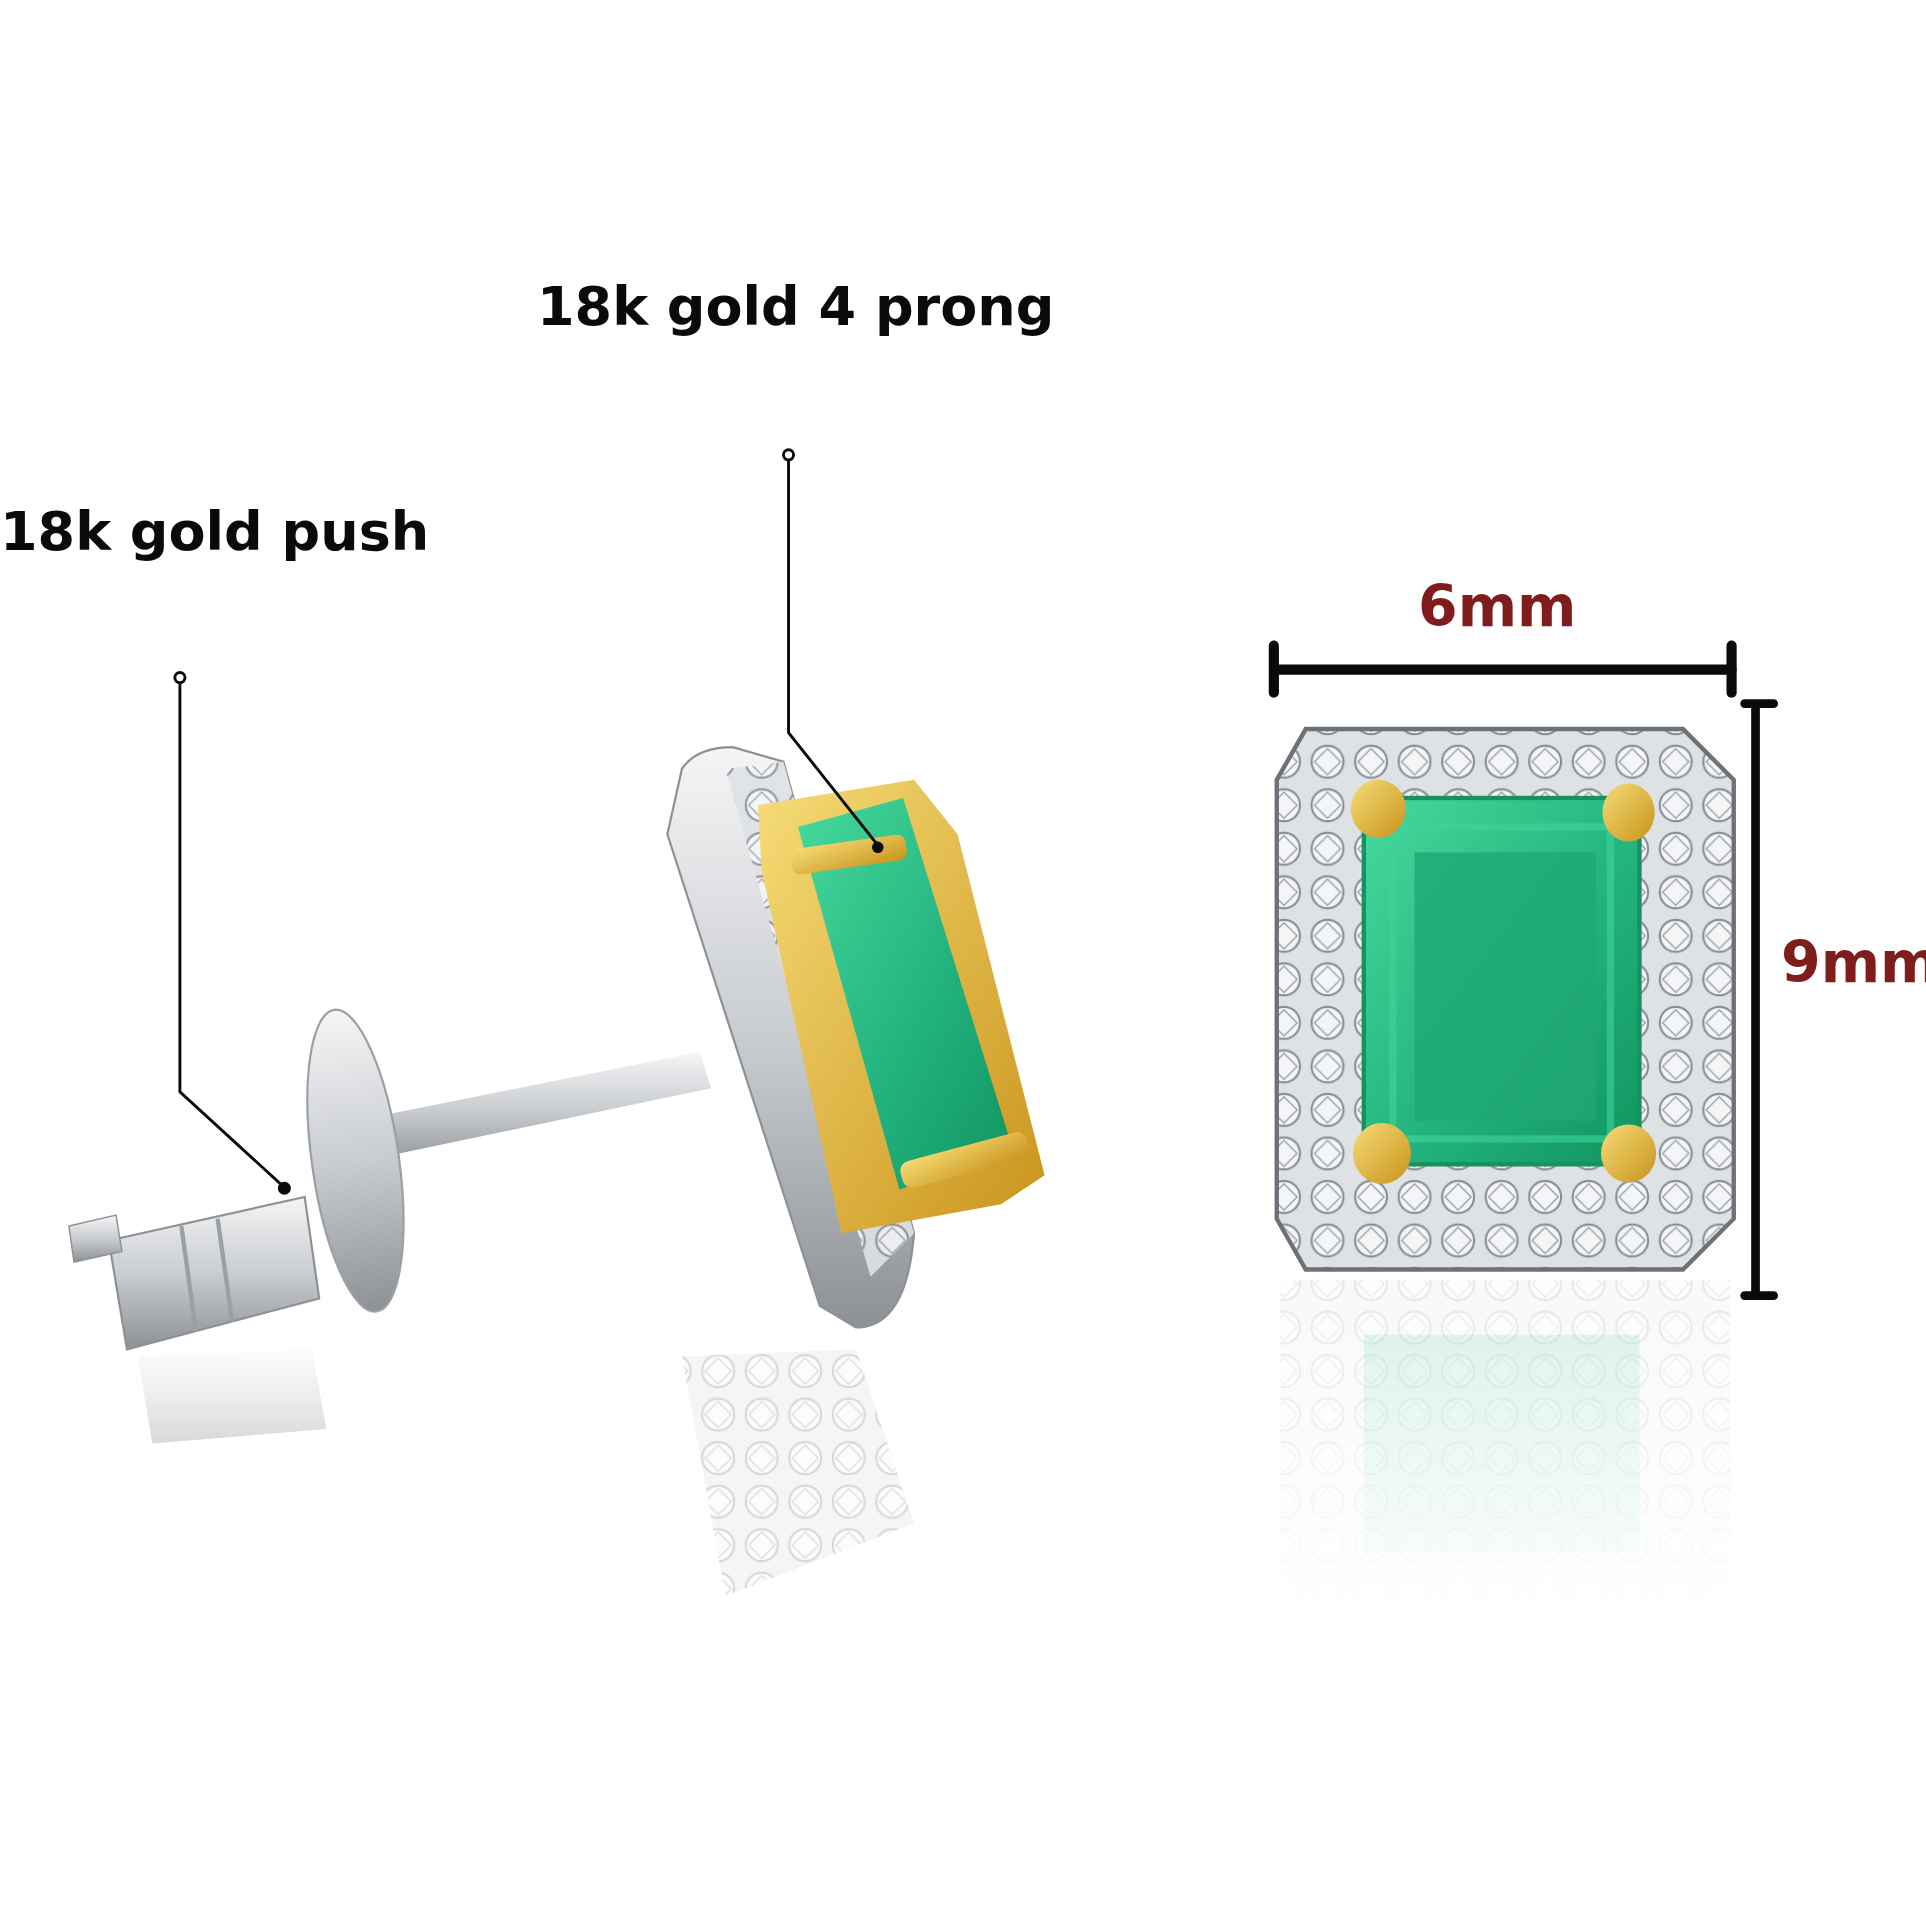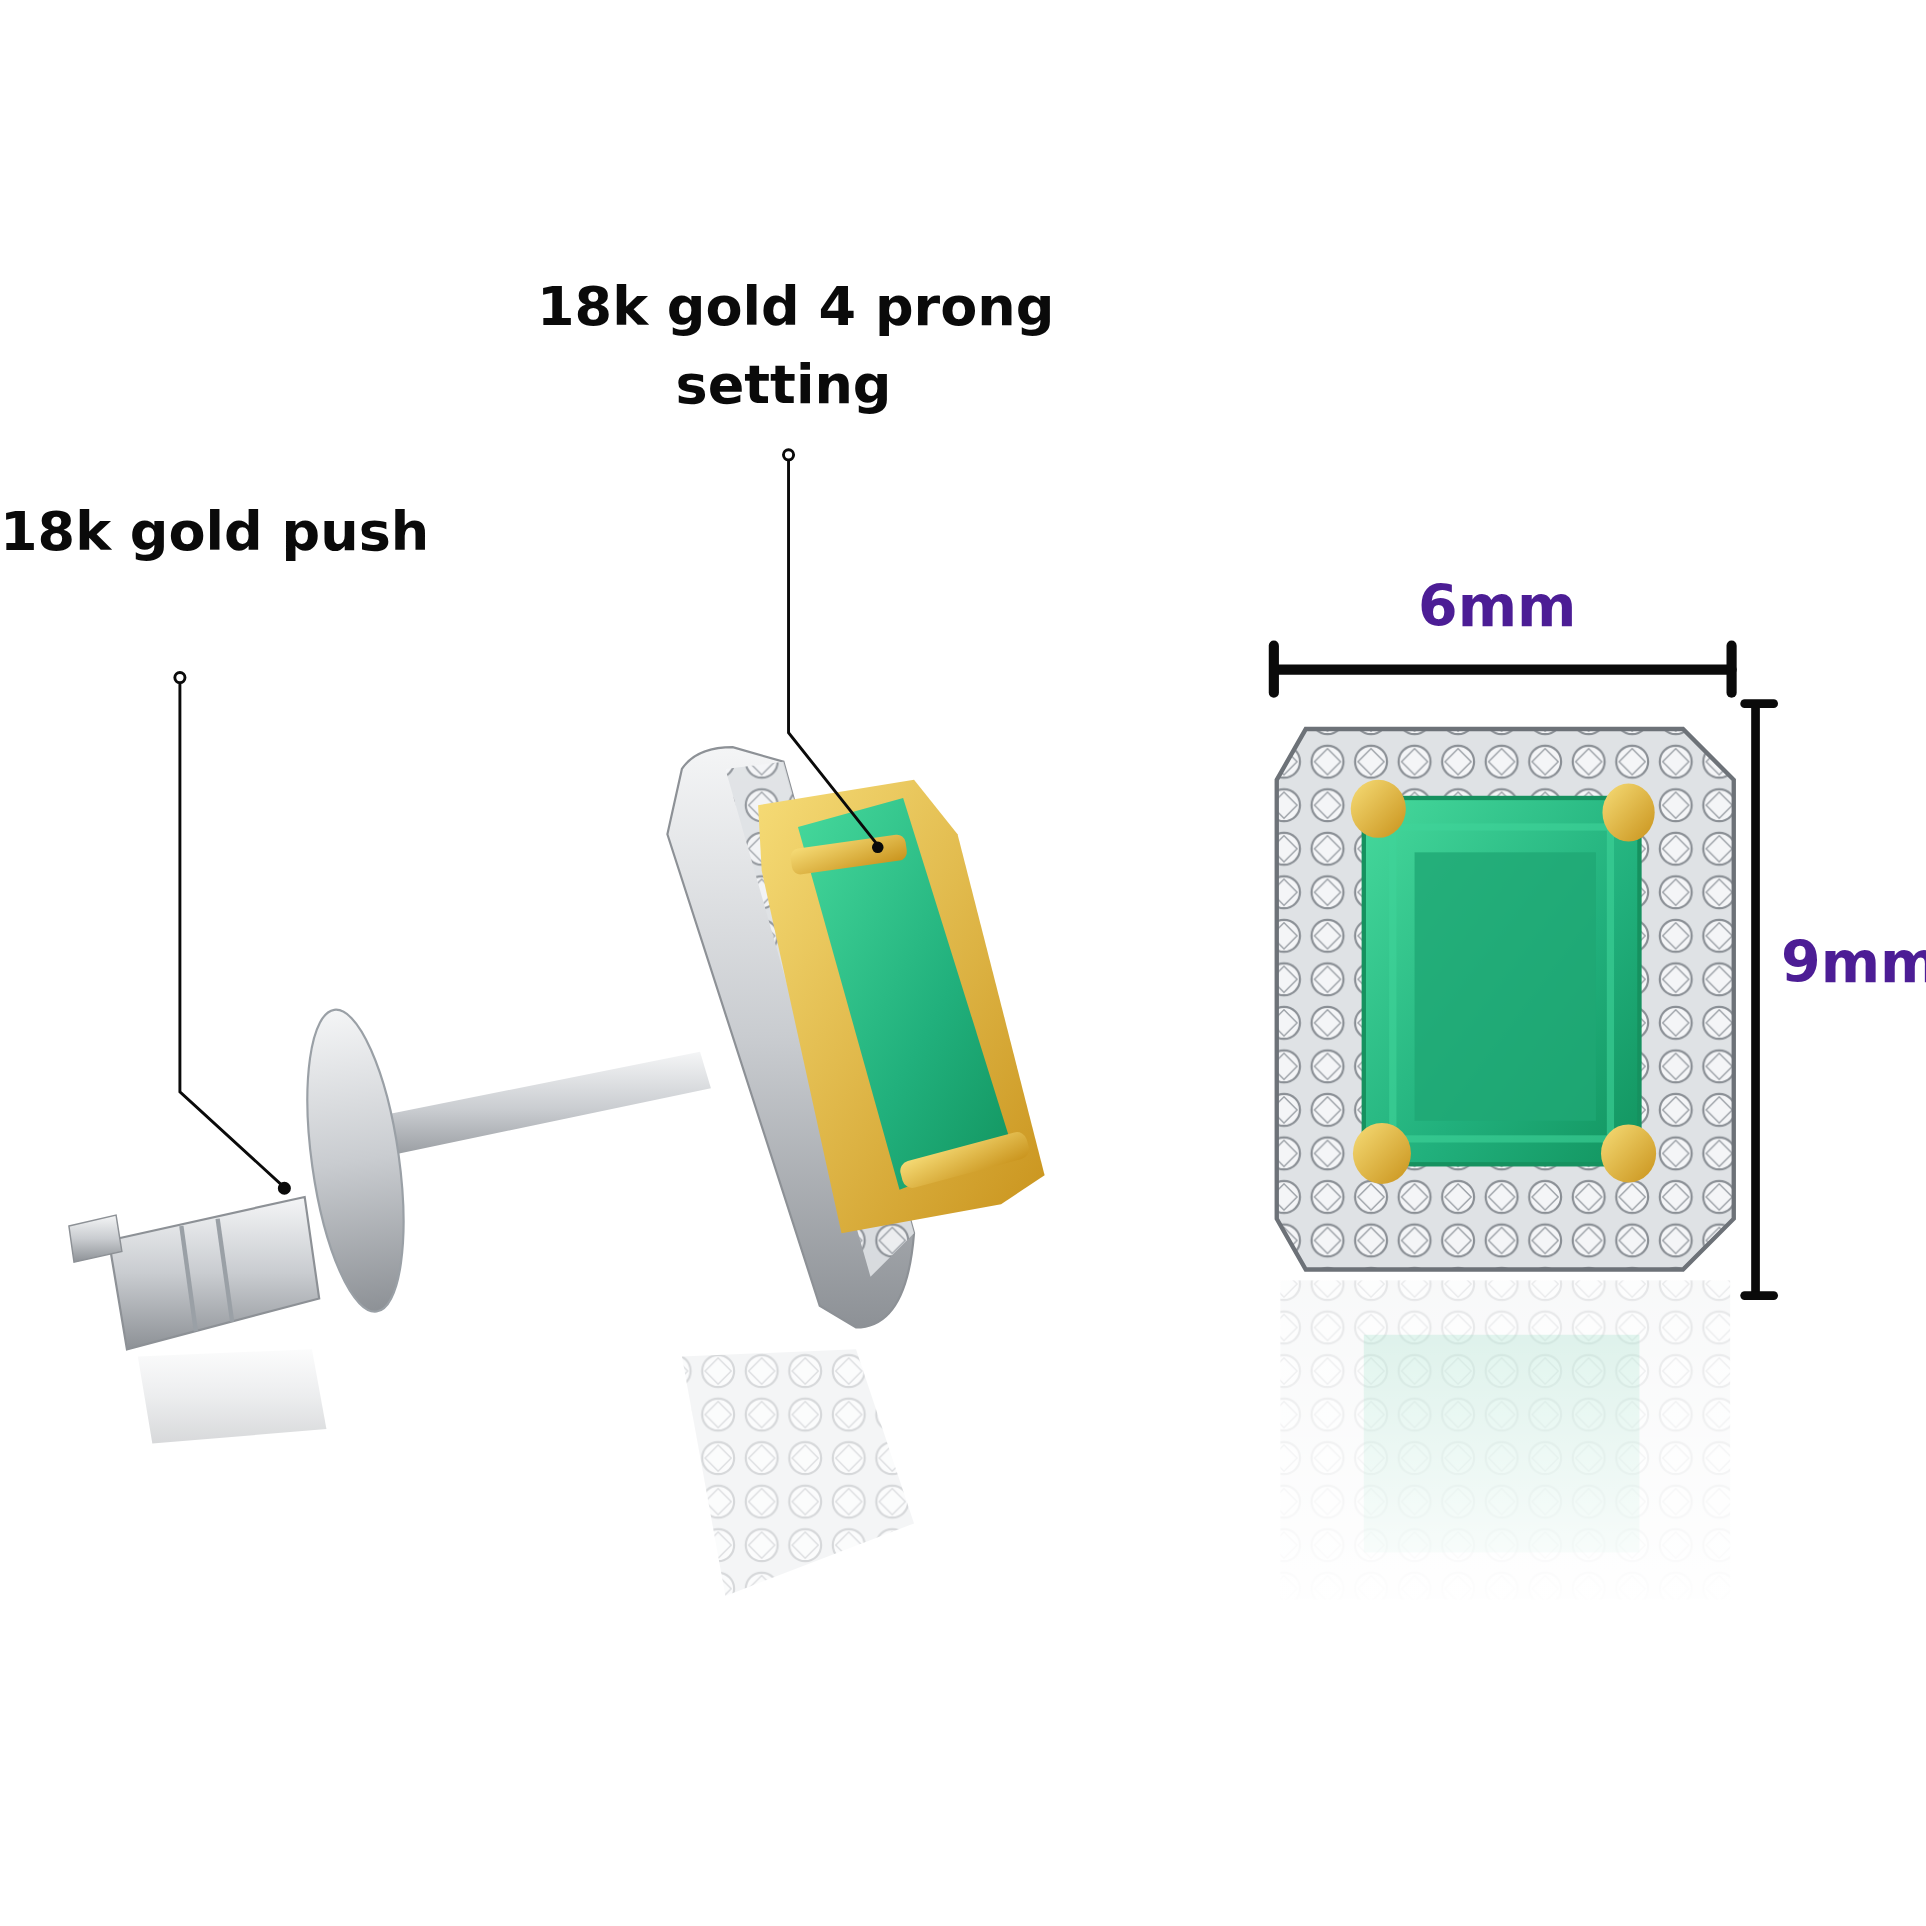--- a/index.html
+++ b/index.html
@@ -1,28 +1,27 @@
 <!DOCTYPE html>
 <html style="font-size:11.6px"><head>
 <meta charset="utf-8">
 <style>
   html, body { margin:0; padding:0; background:#ffffff; }
   body { width:1926px; height:1926px; position:relative; overflow:hidden;
          font-family:"DejaVu Sans", "Liberation Sans", sans-serif; }
   .label { position:absolute; color:#0a0a0a; font-weight:bold; font-size:54px;
            line-height:78px; text-align:center; white-space:nowrap; }
-  .dim-label { position:absolute; color:#4c1d95; font-weight:bold; font-size:57px; }
+  .dim-label { position:absolute; color:#7f1d1d; font-weight:bold; font-size:57px; }
   svg { position:absolute; left:0; top:0; }
 </style>
 </head>
 <body>
 
 <div class="label" style="left:537px; top:268px; width:493px;">
   <div>18k gold 4 prong</div>
-  <div>setting</div>
 </div>
 
 <div class="label" style="left:0px; top:493px; width:395px;">
   <div>18k gold push</div>
 </div>
 
 <div class="dim-label" style="left:1418px; top:573px;">6mm</div>
 <div class="dim-label" style="left:1781px; top:929px;">9mm</div>
 
 <svg width="1926" height="1926" viewBox="0 0 2655 2655">

